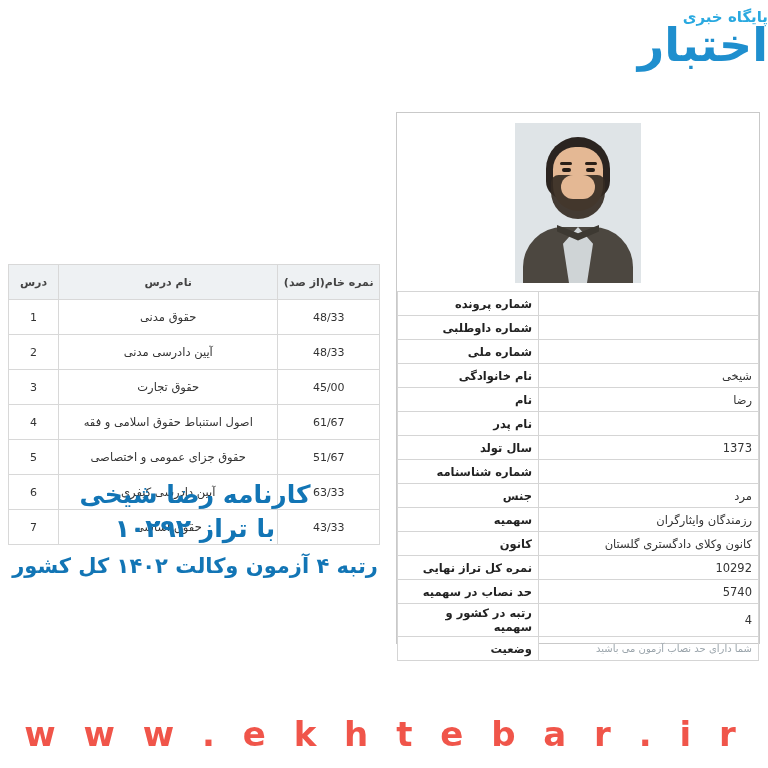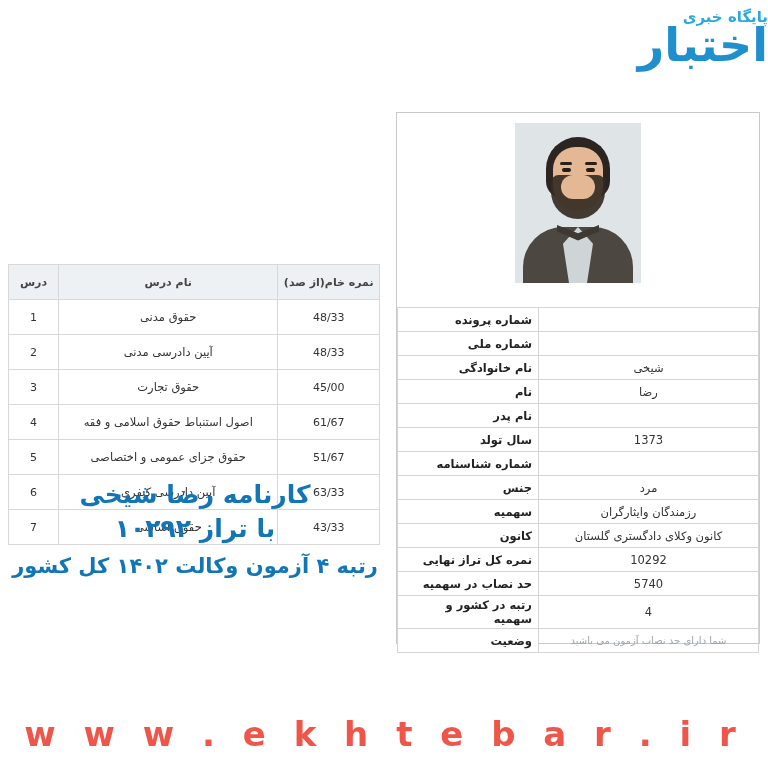--- a/index.html
+++ b/index.html
@@ -96,33 +96,33 @@
   .p-browR{position:absolute;left:70px;top:39px;width:12px;height:3px;
     background:#2b2018;border-radius:2px;}
   .p-body{position:absolute;left:8px;top:104px;width:110px;height:60px;
     background:#4c4740;border-radius:40px 40px 0 0;}
   .p-shirt{position:absolute;left:48px;top:104px;width:30px;height:56px;
     background:#cfd4d6;clip-path:polygon(50% 0,100% 30%,80% 100%,20% 100%,0 30%);}
   .p-collar{position:absolute;left:42px;top:102px;width:42px;height:22px;
     background:#3d3932;clip-path:polygon(0 0,50% 38%,100% 0,100% 30%,50% 70%,0 30%);}
 
   #info{
-    position:absolute;top:194px;left:0;width:100%;
+    position:absolute;top:178px;left:0;width:100%;
     border-collapse:collapse;font-size:11px;color:#333;
   }
   #info td{
     border:1px solid #d5d5d5;
     height:19px;padding:2px 6px;
   }
   #info td.label{
     width:128px;text-align:right;font-weight:bold;
     color:#222;background:#ffffff;font-size:11.5px;
   }
   #info td.value{
-    text-align:center;color:#333;font-size:11.5px;
+    text-align:right;color:#333;font-size:11.5px;
   }
   #info td.value.note{color:#9aa4ab;font-size:10px;}
 
   
   #footer{
     position:absolute;bottom:14px;left:0;width:100%;
     text-align:center;color:#f0554a;
     font-size:34px;font-weight:bold;letter-spacing:8px;
     direction:ltr;
   }
@@ -205,20 +205,24 @@
   </div>
 
   <table id="info">
     <tbody id="info-body">
         <tr>
           <td class="value"></td>
           <td class="label">شماره پرونده</td>
         </tr>
         <tr>
           <td class="value"></td>
+          <td class="label">شماره داوطلبی</td>
+        </tr>
+        <tr>
+          <td class="value"></td>
           <td class="label">شماره ملی</td>
         </tr>
         <tr>
           <td class="value">شیخی</td>
           <td class="label">نام خانوادگی</td>
         </tr>
         <tr>
           <td class="value">رضا</td>
           <td class="label">نام</td>
         </tr>

